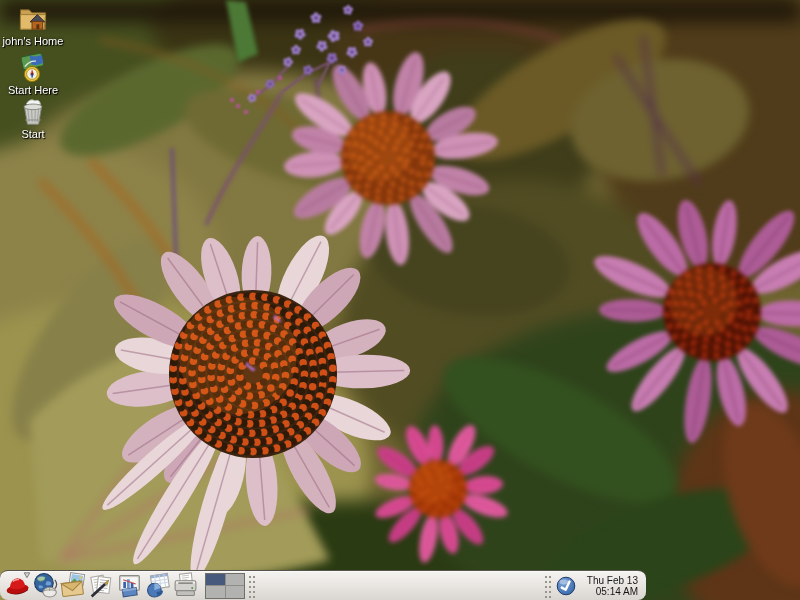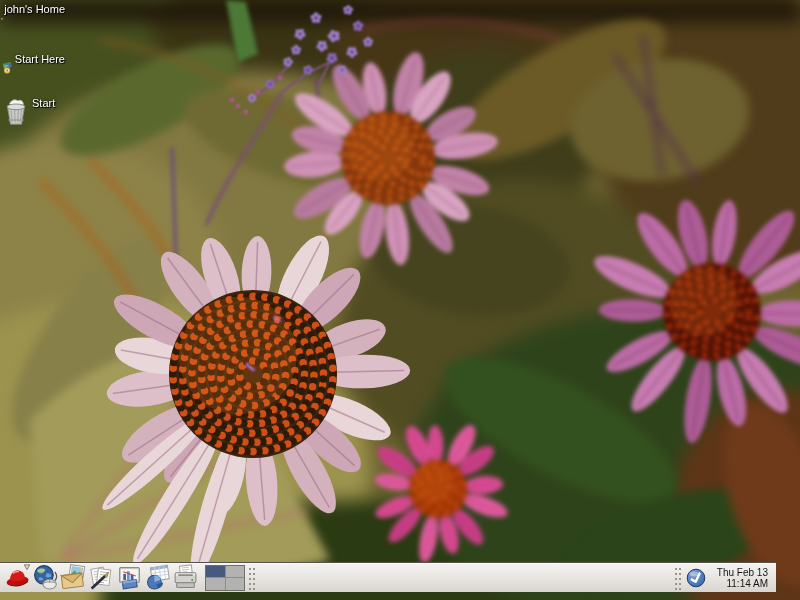--- a/index.html
+++ b/index.html
@@ -4,36 +4,36 @@
 <style>
   html,body{margin:0;padding:0;}
   body{
     width:800px;height:600px;overflow:hidden;position:relative;
     font-family:"Liberation Sans",sans-serif;background:#6f6531;
   }
   #wallpaper{position:absolute;left:0;top:0;width:800px;height:600px;display:block;}
   
   .dicon{
     position:absolute;left:1px;width:64px;
-    display:flex;flex-direction:row;align-items:flex-start;gap:1px;
+    display:flex;flex-direction:column;align-items:center;gap:1px;
     cursor:default;
   }
   .dicon svg{display:block;}
   .dlabel{
     font-size:11px;color:#fff;text-align:center;line-height:12px;
     text-shadow:1px 1px 1px #000,0 0 3px rgba(0,0,0,.85);
     white-space:nowrap;
   }
   
   #panel{
-    position:absolute;left:0;bottom:8px;width:776px;height:30px;box-sizing:border-box;
+    position:absolute;left:0;bottom:0;width:646px;height:30px;box-sizing:border-box;
     background:linear-gradient(#f5f3f0,#e7e4e0 55%,#d9d6d1);
     border-top:1px solid #56534d;
     box-shadow:inset 0 1px 0 #fbfaf8;
-    display:flex;align-items:center;padding:0 3px;
+    display:flex;align-items:center;padding:0 3px;border-radius:8px;
   }
   .launcher{
     width:28px;height:28px;border:none;background:transparent;padding:0;margin:0;
     display:flex;align-items:center;justify-content:center;cursor:pointer;
   }
   .wsswitcher{
     width:38px;height:24px;margin-left:6px;
     background:#8e8c88;border:1px solid #716f6a;
     display:grid;grid-template-columns:1fr 1fr;grid-template-rows:1fr 1fr;gap:1px;
   }
@@ -1258,15 +1258,15 @@
         </radialGradient>
       </defs>
       <circle cx="11" cy="11" r="8.8" fill="url(#bluegrad)" stroke="#1d3a6a"></circle>
       <ellipse cx="8.8" cy="7" rx="4.4" ry="2.4" fill="#ffffff" opacity="0.35"></ellipse>
       <path d="M6.5,11.5 L9.8,14.5 L15.5,7.5" stroke="#ffffff" stroke-width="2.4" fill="none" stroke-linecap="round" stroke-linejoin="round" transform="rotate(-14 11 11)"></path>
     </svg>
   </button>
 
   <div class="clock">
     <div>Thu Feb 13</div>
-    <div>11:14 AM</div>
+    <div>05:14 AM</div>
   </div>
 </div>
 
 </body></html>

